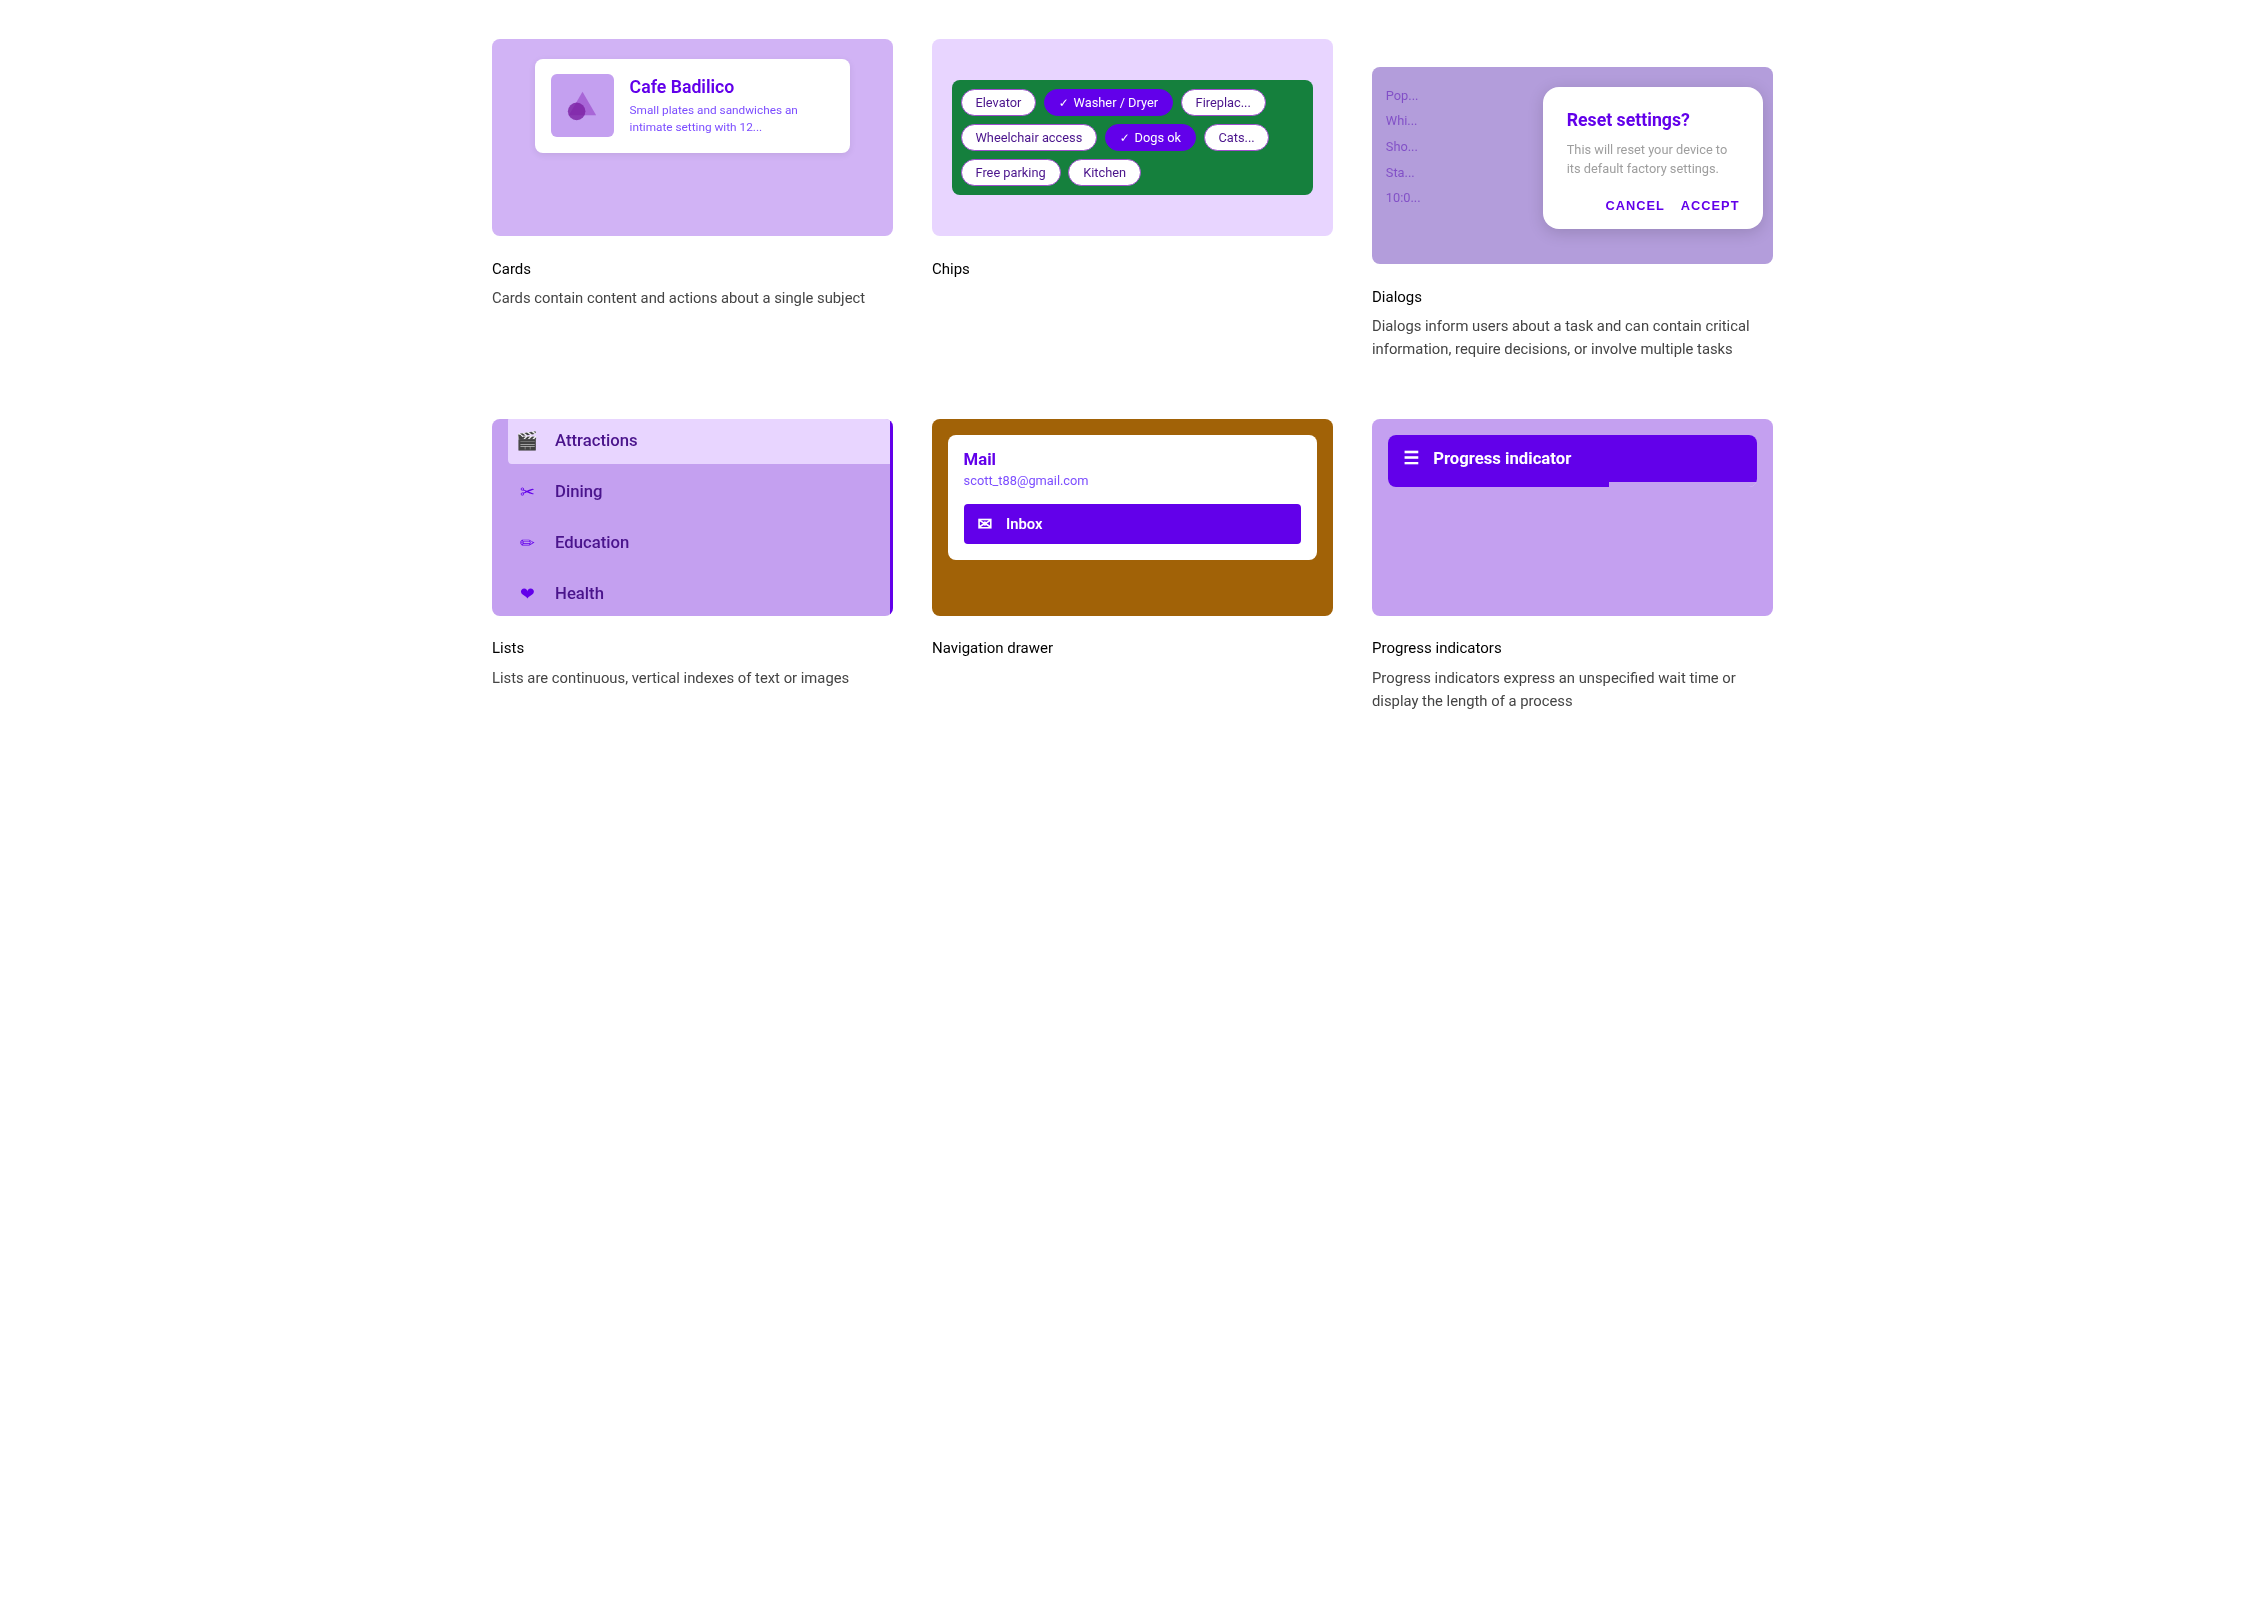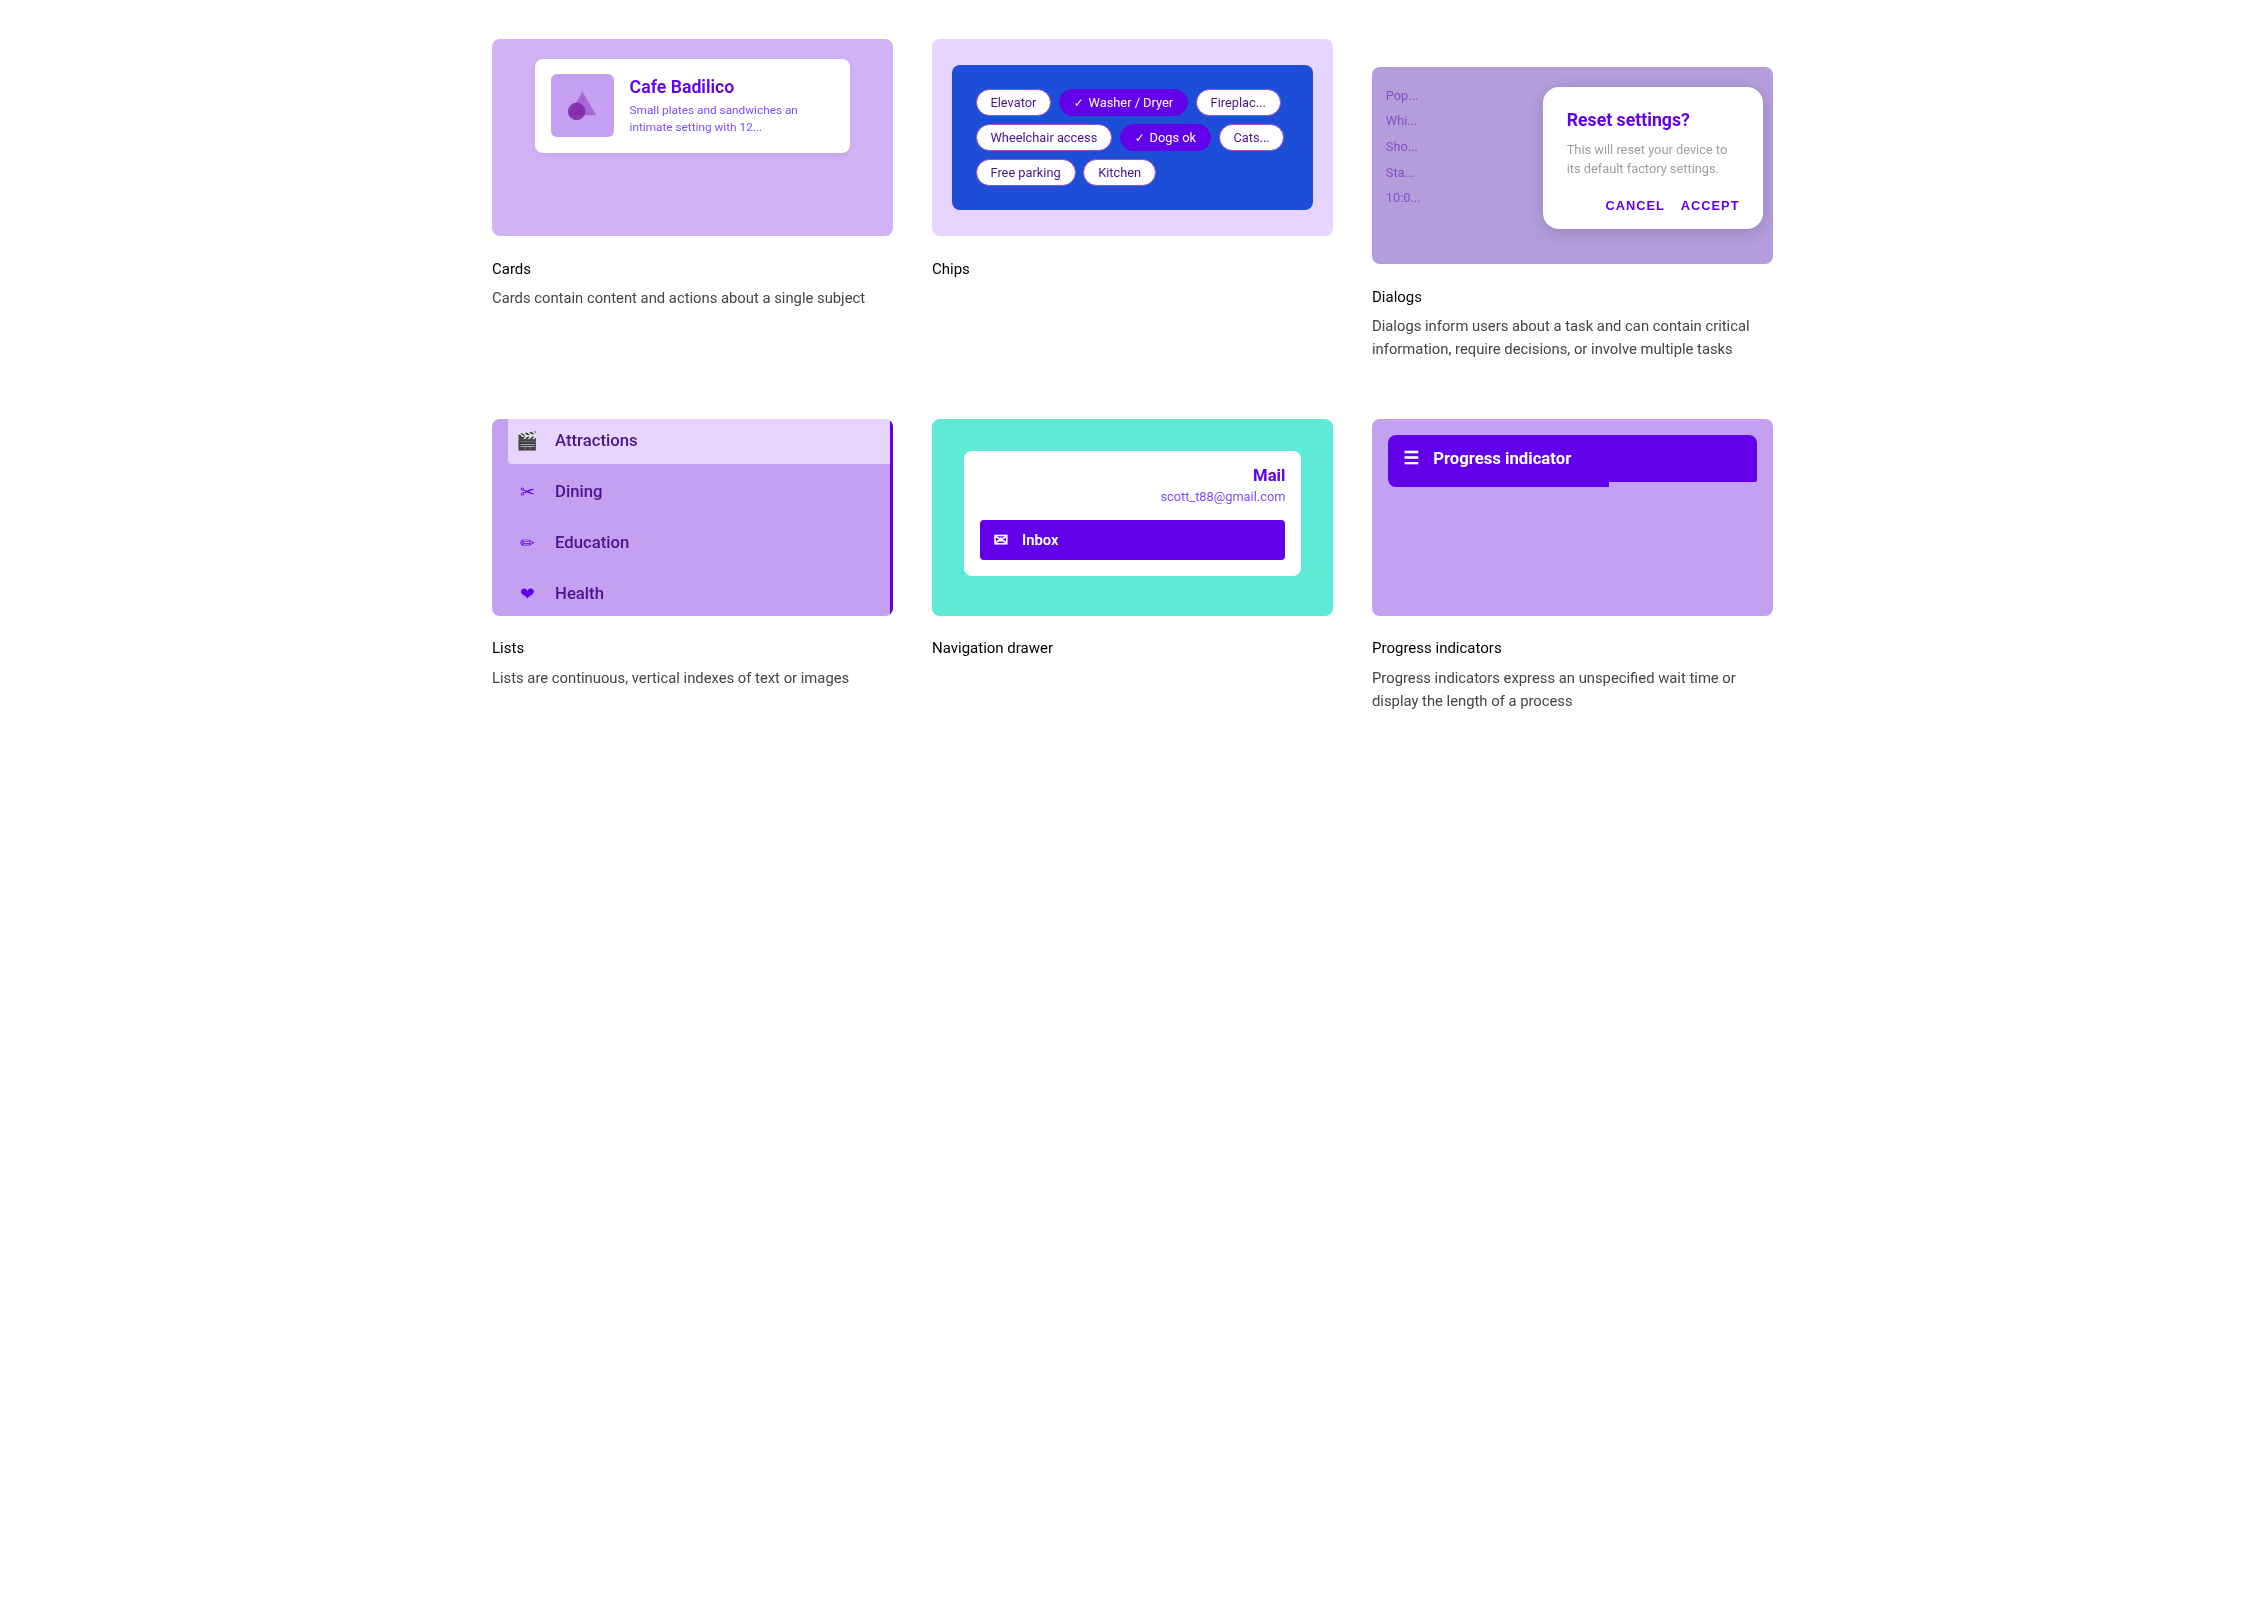--- a/index.html
+++ b/index.html
@@ -87,23 +87,23 @@
     .chips-preview {
       display: flex;
       flex-direction: column;
       align-items: flex-start;
       justify-content: center;
       padding: 15.8px 19.7px;
       gap: 11.8px;
       background: #e8d5ff;
     }
     .chips-inner {
-      background: #1d4ed8;
+      background: #15803d;
       border-radius: 7.9px;
-      padding: 24px;
+      padding: 9px;
       width: 100%;
     }
     .chip-row {
       display: flex;
       gap: 7.9px;
       flex-wrap: wrap;
       margin-bottom: 7.9px;
     }
     .chip-row:last-child { margin-bottom: 0; }
     .chip {
@@ -207,23 +207,22 @@
       position: absolute;
       right: 0;
       top: 0;
       bottom: 0;
       width: 3px;
       background: #6200ea;
     }
 
     
     .navdrawer-preview {
-      background: #5eead4;
-      padding: 16px;
-      text-align: right;
+      background: #a16207;
+      padding: 0;
     }
     .navdrawer-inner {
       margin: 15.8px;
       background: #fff;
       border-radius: 7.9px;
       padding: 15.8px;
     }
     .navdrawer-title {
       color: #6200ea;
       font-size: 16.7px;

